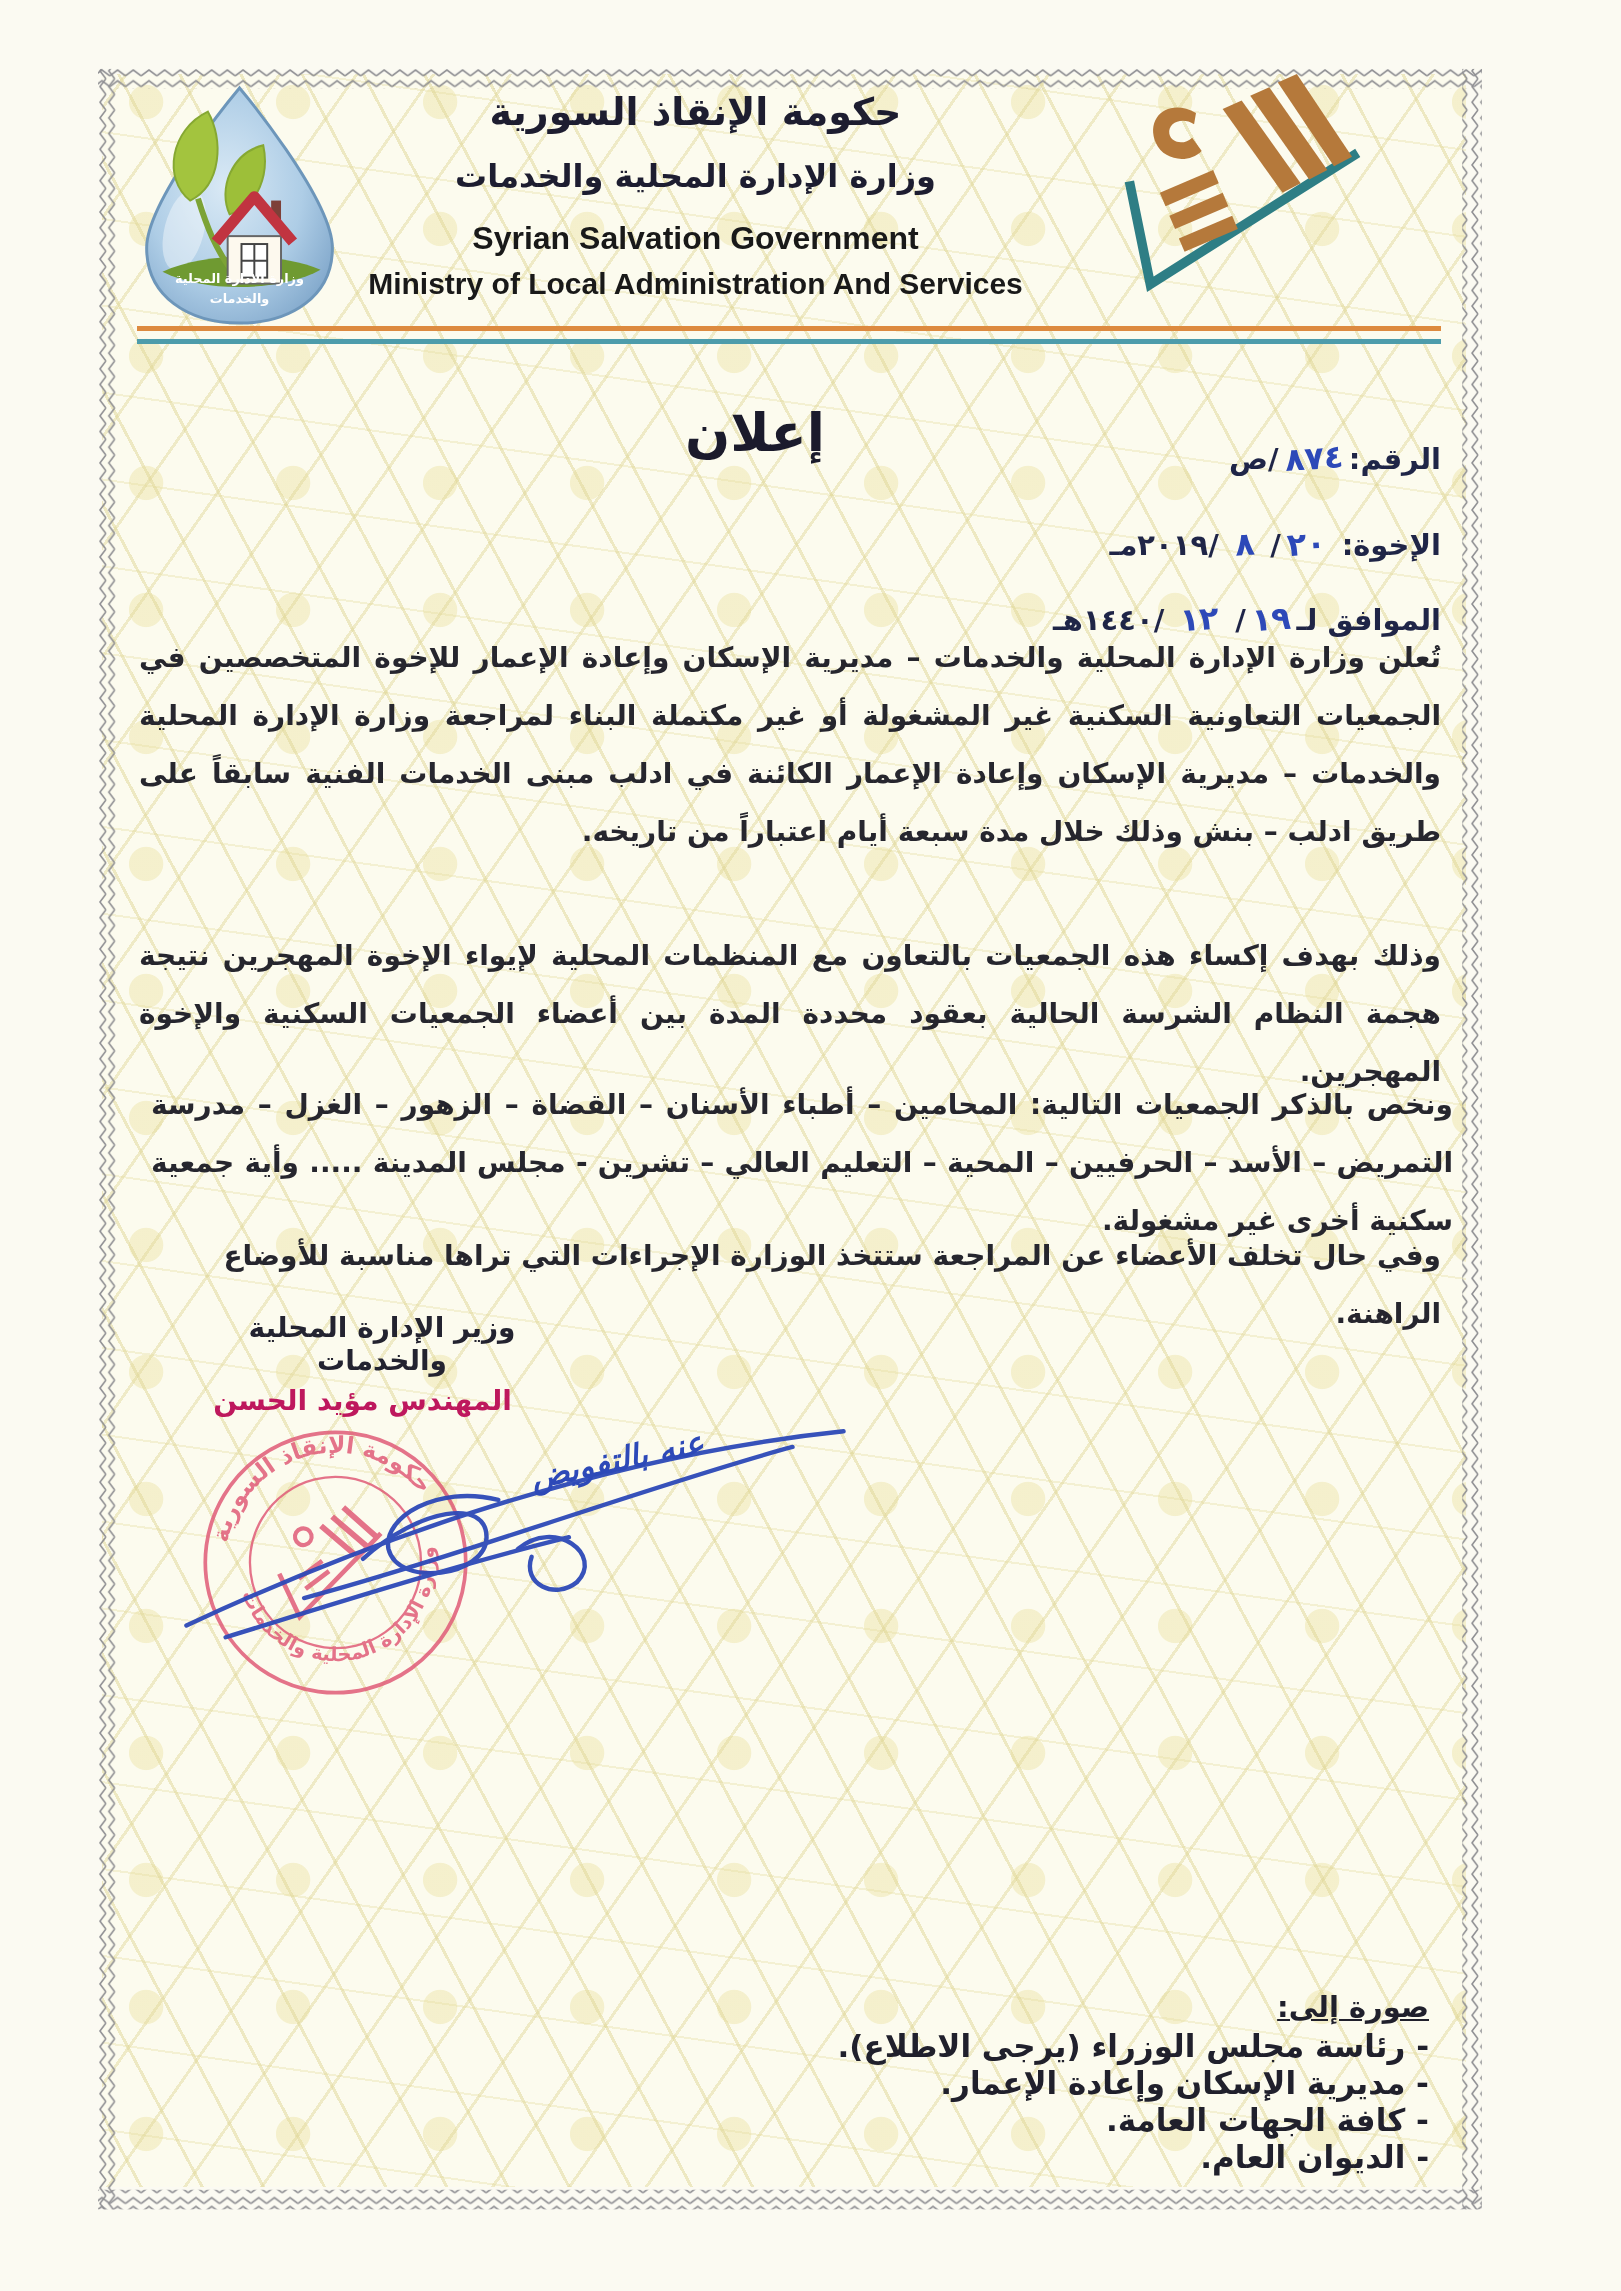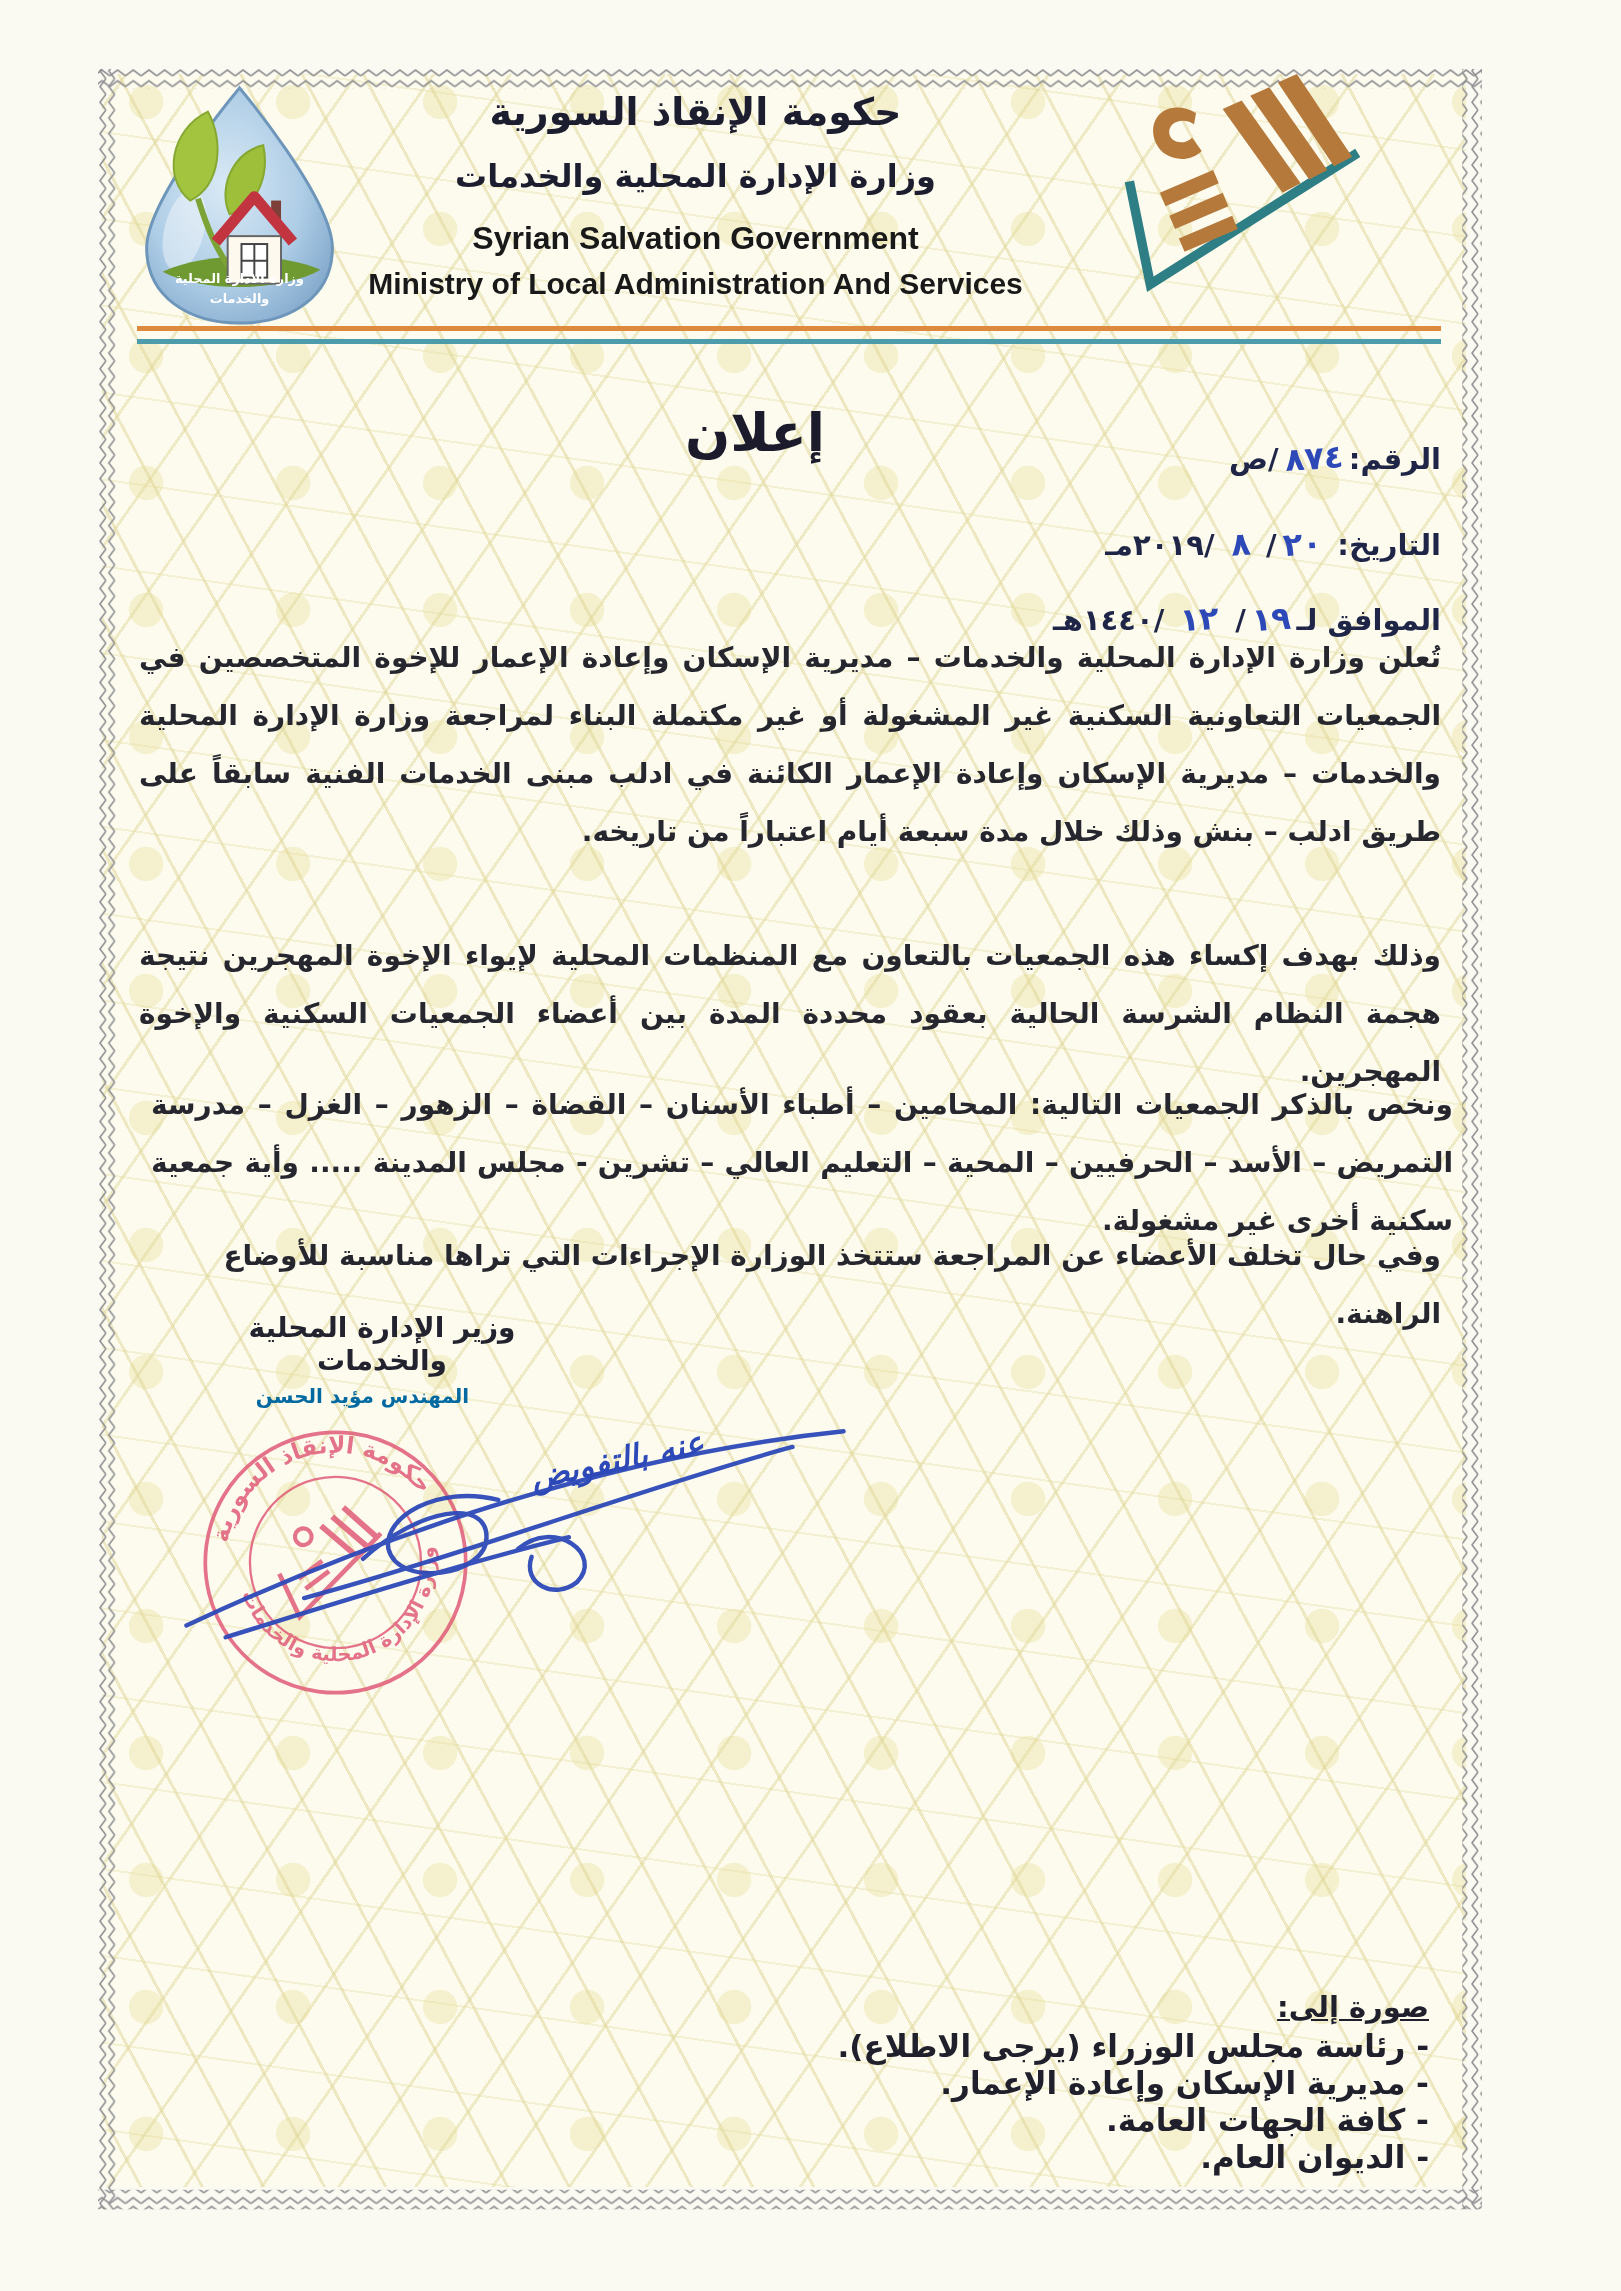--- a/index.html
+++ b/index.html
@@ -30,21 +30,21 @@
   .meta{right:180px;direction:rtl;text-align:right;font-size:29px;font-weight:bold;color:#1f2547;white-space:nowrap;}
   .m1{top:439px;} .m2{top:525px;} .m3{top:600px;}
   .hand{color:#2d49b8;font-size:1.1em;font-weight:600;display:inline-block;transform:rotate(-4deg);padding:0 5.9px;}
   
   .para{left:139px;width:1302px;direction:rtl;text-align:justify;
         font-size:28px;font-weight:bold;color:#26262e;line-height:58px;}
   .p1{top:629px;} .p2{top:927px;} .p3{top:1076px;margin-left:12px;}
   .p4{top:1227px;text-align:right;}
   
   .sig-pos{left:186px;top:1311px;width:392px;text-align:center;font-size:28px;font-weight:bold;color:#232330;direction:rtl;}
-  .sig-name{left:196px;top:1384px;width:333px;text-align:center;font-size:20px;font-weight:bold;color:#0369a1;direction:rtl;}
+  .sig-name{left:196px;top:1384px;width:333px;text-align:center;font-size:28px;font-weight:bold;color:#be185d;direction:rtl;}
   .sig-note{left:529px;top:1441px;font-size:32px;color:#2d49b8;font-style:italic;
             transform:rotate(-12deg);direction:rtl;font-weight:600;}
   
   .cc{right:192px;top:1990px;direction:rtl;text-align:right;color:#20202c;}
   .cc-head{font-size:29px;font-weight:bold;text-decoration:underline;margin-bottom:4px;}
   .cc-item{font-size:31px;font-weight:bold;line-height:37px;}
   svg{display:block;}
 </style>
 </head>
 <body>
@@ -107,21 +107,21 @@
 
 <div class="abs hdr ar1">حكومة الإنقاذ السورية</div>
 <div class="abs hdr ar2">وزارة الإدارة المحلية والخدمات</div>
 <div class="abs hdr en1">Syrian Salvation Government</div>
 <div class="abs hdr en2">Ministry of Local Administration And Services</div>
 
 <div class="abs doc-title">إعلان</div>
 
 <div class="abs meta m1"><span>الرقم:</span><span class="hand">٨٧٤</span><span>/ص</span></div>
 
-<div class="abs meta m2"><span>التاريخ:</span> <span class="hand">٢٠</span><span>/</span> <span class="hand">٨</span> <span>/٢٠١٩مـ</span></div>
+<div class="abs meta m2"><span>الإخوة:</span> <span class="hand">٢٠</span><span>/</span> <span class="hand">٨</span> <span>/٢٠١٩مـ</span></div>
 
 <div class="abs meta m3"><span>الموافق لـ</span><span class="hand">١٩</span><span>/</span> <span class="hand">١٢</span> <span>/١٤٤٠هـ</span></div>
 
 <div class="abs para p1">تُعلن وزارة الإدارة المحلية والخدمات – مديرية الإسكان وإعادة الإعمار للإخوة المتخصصين في الجمعيات التعاونية السكنية غير المشغولة  أو غير مكتملة البناء لمراجعة وزارة الإدارة المحلية والخدمات – مديرية الإسكان وإعادة الإعمار الكائنة في ادلب مبنى الخدمات الفنية سابقاً على طريق ادلب – بنش وذلك خلال مدة سبعة أيام اعتباراً من تاريخه.</div>
 <div class="abs para p2">وذلك بهدف إكساء هذه الجمعيات بالتعاون مع المنظمات المحلية لإيواء الإخوة المهجرين نتيجة هجمة النظام الشرسة الحالية بعقود محددة المدة بين أعضاء الجمعيات السكنية والإخوة المهجرين.</div>
 <div class="abs para p3">ونخص بالذكر الجمعيات التالية: المحامين – أطباء الأسنان – القضاة – الزهور – الغزل – مدرسة التمريض – الأسد – الحرفيين – المحية – التعليم العالي – تشرين - مجلس المدينة ..... وأية جمعية سكنية أخرى غير مشغولة.</div>
 <div class="abs para p4">وفي حال تخلف الأعضاء عن المراجعة ستتخذ الوزارة الإجراءات التي تراها مناسبة للأوضاع الراهنة.</div>
 
 <div class="abs sig-pos">وزير الإدارة المحلية والخدمات</div>
 <div class="abs sig-name">المهندس مؤيد الحسن</div>

